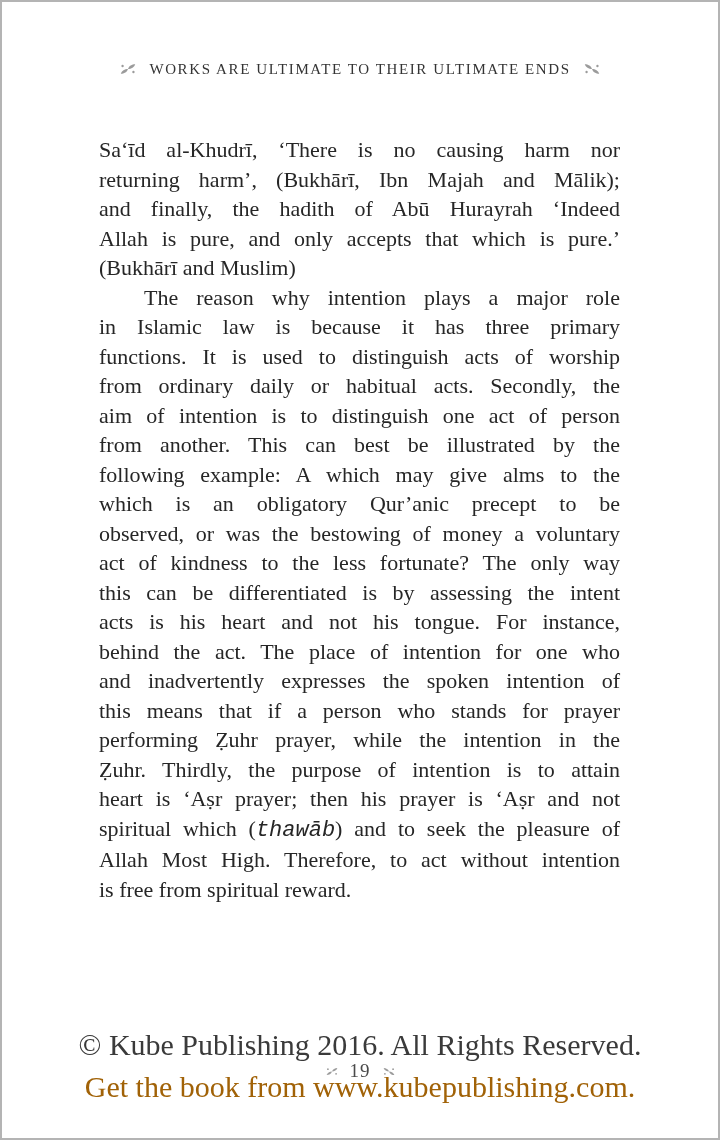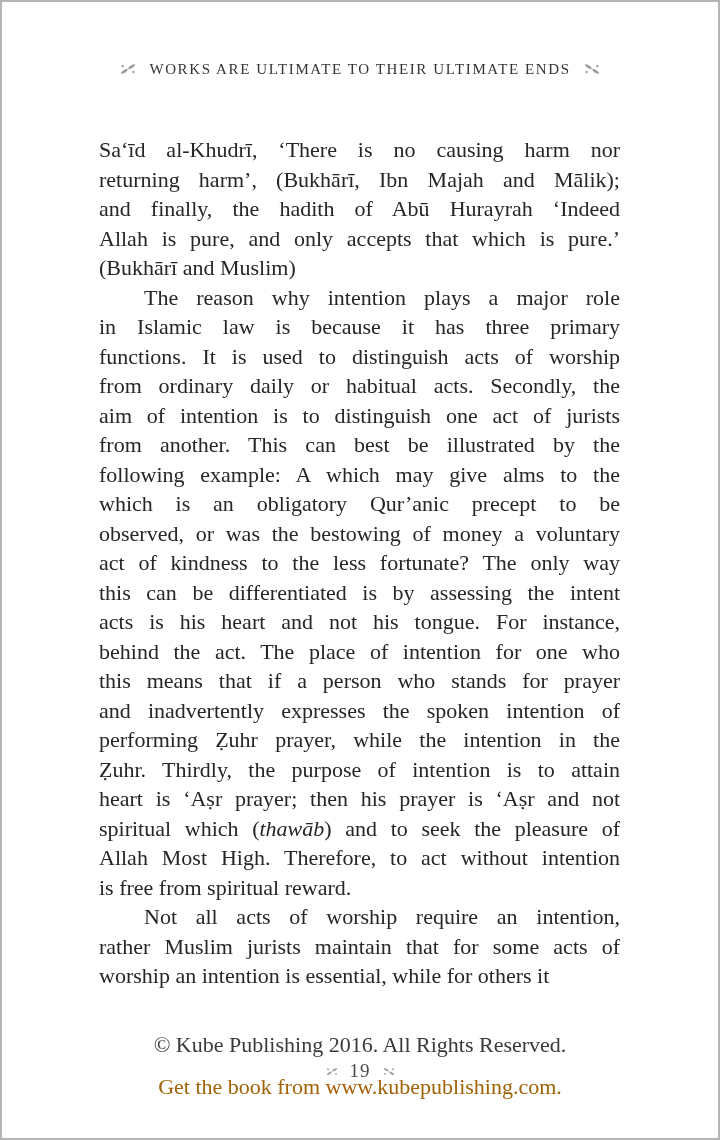--- a/index.html
+++ b/index.html
@@ -59,21 +59,21 @@
     text-align: justify;
     text-align-last: justify;
     color: #262626;
   }
   .bodyline.final {
     text-align-last: left;
   }
   .bodyline.indented {
     text-indent: 45px;
   }
-  .bodyline i { font-style: italic; }
+  .bodyline i { font-style: italic; font-family: Liberation Mono, monospace; }
 
   
   .pagination {
     position: absolute;
     top: 1058px;
     left: 0;
     width: 100%;
     text-align: center;
     white-space: nowrap;
     z-index: 1;
@@ -90,21 +90,21 @@
   
   .watermark {
     position: absolute;
     top: 1022px;
     left: 0;
     width: 100%;
     text-align: center;
     z-index: 2;
   }
   .watermark .wm-line {
-    font-size: 22px;
+    font-size: 30px;
     line-height: 42px;
     color: #3a3a3a;
     white-space: nowrap;
   }
 </style>
 </head>
 <body>
 
 <div class="page" style="border-color: rgb(180, 180, 180); color: rgb(38, 38, 38);">
 
@@ -138,42 +138,37 @@
         <div class="bodyline"><span>returning harm’, (Bukhārī, Ibn Majah and Mālik);</span></div>
         <div class="bodyline"><span>and finally, the hadith of Abū Hurayrah ‘Indeed</span></div>
         <div class="bodyline"><span>Allah is pure, and only accepts that which is pure.’</span></div>
         <div class="bodyline final"><span>(Bukhārī and Muslim)</span></div>
       </div>
       <div class="paragraph">
         <div class="bodyline indented"><span>The reason why intention plays a major role</span></div>
         <div class="bodyline"><span>in Islamic law is because it has three primary</span></div>
         <div class="bodyline"><span>functions. It is used to distinguish acts of worship</span></div>
         <div class="bodyline"><span>from ordinary daily or habitual acts. Secondly, the</span></div>
-        <div class="bodyline"><span>aim of intention is to distinguish one act of jurists</span></div>
+        <div class="bodyline"><span>aim of intention is to distinguish one act of person</span></div>
         <div class="bodyline"><span>from another.  This can best be illustrated by the</span></div>
         <div class="bodyline"><span>following example: A which may give alms to the</span></div>
         <div class="bodyline"><span>which is an obligatory Qur’anic precept to be</span></div>
         <div class="bodyline"><span>observed, or was the bestowing of money a voluntary</span></div>
         <div class="bodyline"><span>act of kindness to the less fortunate? The only way</span></div>
         <div class="bodyline"><span>this can be differentiated is by assessing the intent</span></div>
         <div class="bodyline"><span>acts is his heart and not his tongue. For instance,</span></div>
         <div class="bodyline"><span>behind the act. The place of intention for one who</span></div>
+        <div class="bodyline"><span>and inadvertently expresses the spoken intention of</span></div>
         <div class="bodyline"><span>this means that if a person who stands for prayer</span></div>
-        <div class="bodyline"><span>and inadvertently expresses the spoken intention of</span></div>
         <div class="bodyline"><span>performing Ẓuhr prayer, while the intention in the</span></div>
         <div class="bodyline"><span>Ẓuhr.  Thirdly, the purpose of intention is to attain</span></div>
         <div class="bodyline"><span>heart is ‘Aṣr prayer; then his prayer is ‘Aṣr and not</span></div>
         <div class="bodyline"><span>spiritual which (</span><i>thawāb</i><span>) and to seek the pleasure of</span></div>
         <div class="bodyline"><span>Allah Most High. Therefore, to act without intention</span></div>
         <div class="bodyline final"><span>is free from spiritual reward.</span></div>
-      </div>
-      <div class="paragraph">
-        <div class="bodyline indented"><span>Not all acts of worship require an intention,</span></div>
-        <div class="bodyline"><span>rather Muslim jurists maintain that for some acts of</span></div>
-        <div class="bodyline final"><span>worship an intention is essential, while for others it</span></div>
       </div>
     </div>
 
   <div class="pagination">
     <span class="ornament">
       <svg width="12" height="9" viewBox="0 0 20 14">
         <g fill="#9b9b9b">
           <path d="M10 7 C11 3, 15 1, 19 1 C18 4.5, 14 7, 10 7 Z"></path>
           <path d="M10 7 C9 11, 5 13, 1 13 C2 9.5, 6 7, 10 7 Z"></path>
           <circle cx="3.2" cy="3.2" r="1.5"></circle>

